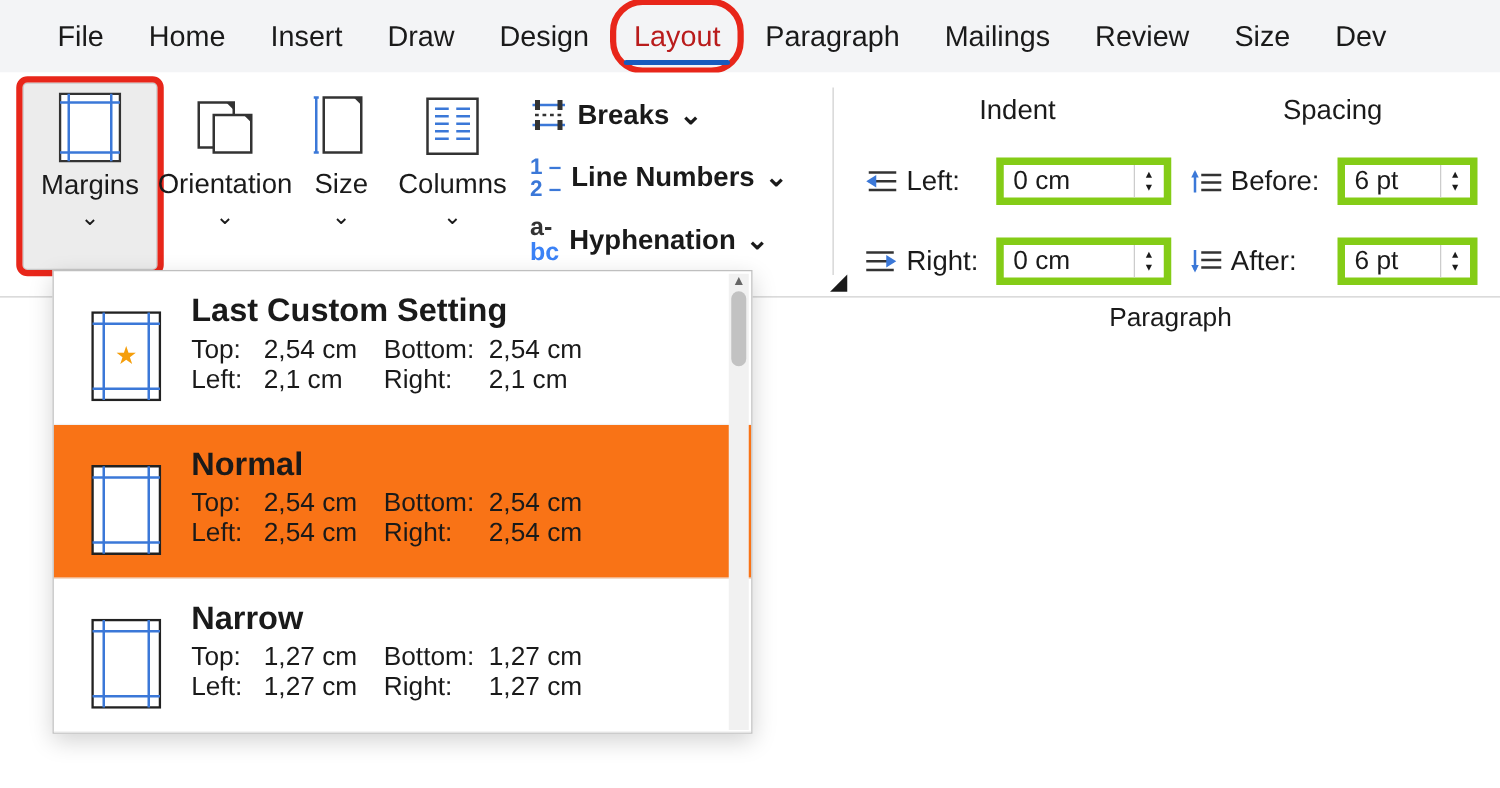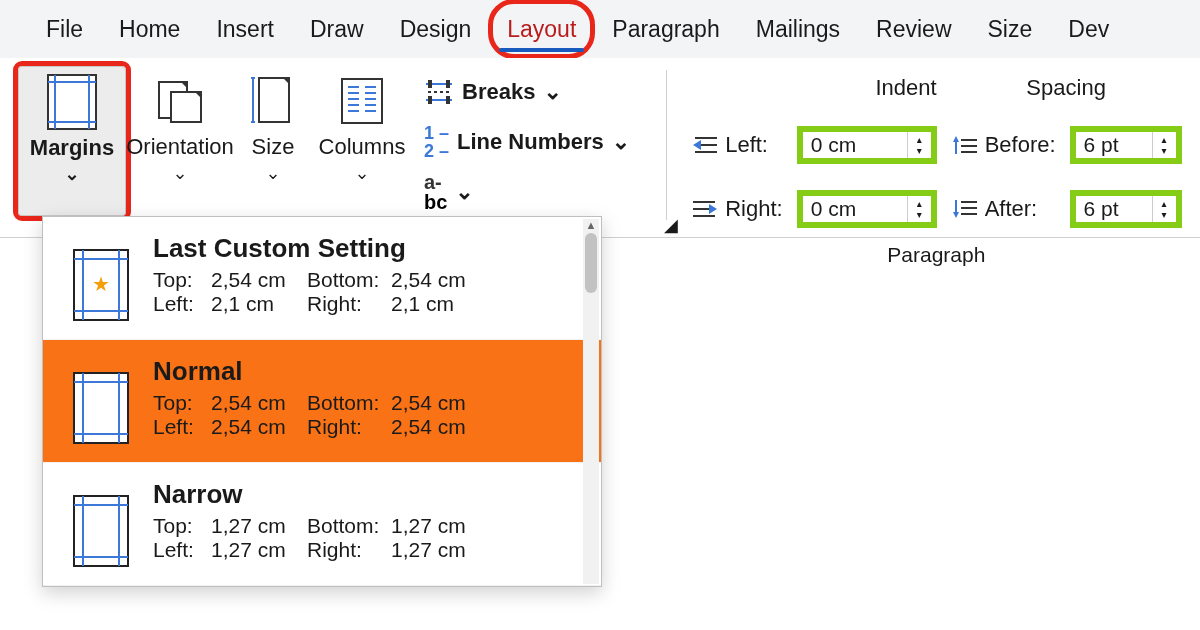--- a/index.html
+++ b/index.html
@@ -72,21 +72,20 @@
     height: 150px;
     cursor: pointer;
     border-radius: 4px;
   }
   .bigbtn.pressed {
     background: #ececec;
     border: 1px solid #c8c8c8;
   }
   .bigbtn.highlight {
     outline: 5px solid #e8261a;
-    font-weight: bold;
   }
   .bigbtn .iconbox {
     height: 58px;
     display: flex;
     align-items: center;
   }
   .bigbtn .lbl {
     font-size: 22px;
     margin-top: 4px;
   }
@@ -121,21 +120,21 @@
     grid-template-columns: auto auto auto auto;
     column-gap: 14px;
     row-gap: 8px;
     padding: 8px 10px 0 10px;
     align-items: center;
     font-size: 22px;
     position: relative;
   }
   .indent-title {
     font-size: 22px;
-    text-align: right;
+    text-align: center;
     grid-column: 1 / span 2;
   }
   .spacing-title {
     font-size: 22px;
     text-align: center;
     grid-column: 3 / span 2;
   }
   .lblcell { display: flex; align-items: center; gap: 6px; }
   .spinner {
     display: flex;
@@ -335,22 +334,23 @@
       </div>
       <div class="stackrow">
         <span style="font-size:18px;line-height:1;color:#3b78d8">
           1&nbsp;–<br>2&nbsp;–
         </span>
         <span>Line Numbers</span>
         <span>⌄</span>
       </div>
       <div class="stackrow">
         <span style="font-size:20px;line-height:1">
-          <span style="color:#333">a-</span><br><span style="color:#000000">bc</span>
+          <span style="color:#333">a-</span><br><span style="color:#3b82f6">bc</span>
         </span>
+        <span>Hyphenation</span>
         <span>⌄</span>
       </div>
     </div>
   </div>
 
   <div class="vsep"></div>
 
   <div class="indent-group">
     <div class="indent-title">Indent</div>
     <div class="spacing-title">Spacing</div>

